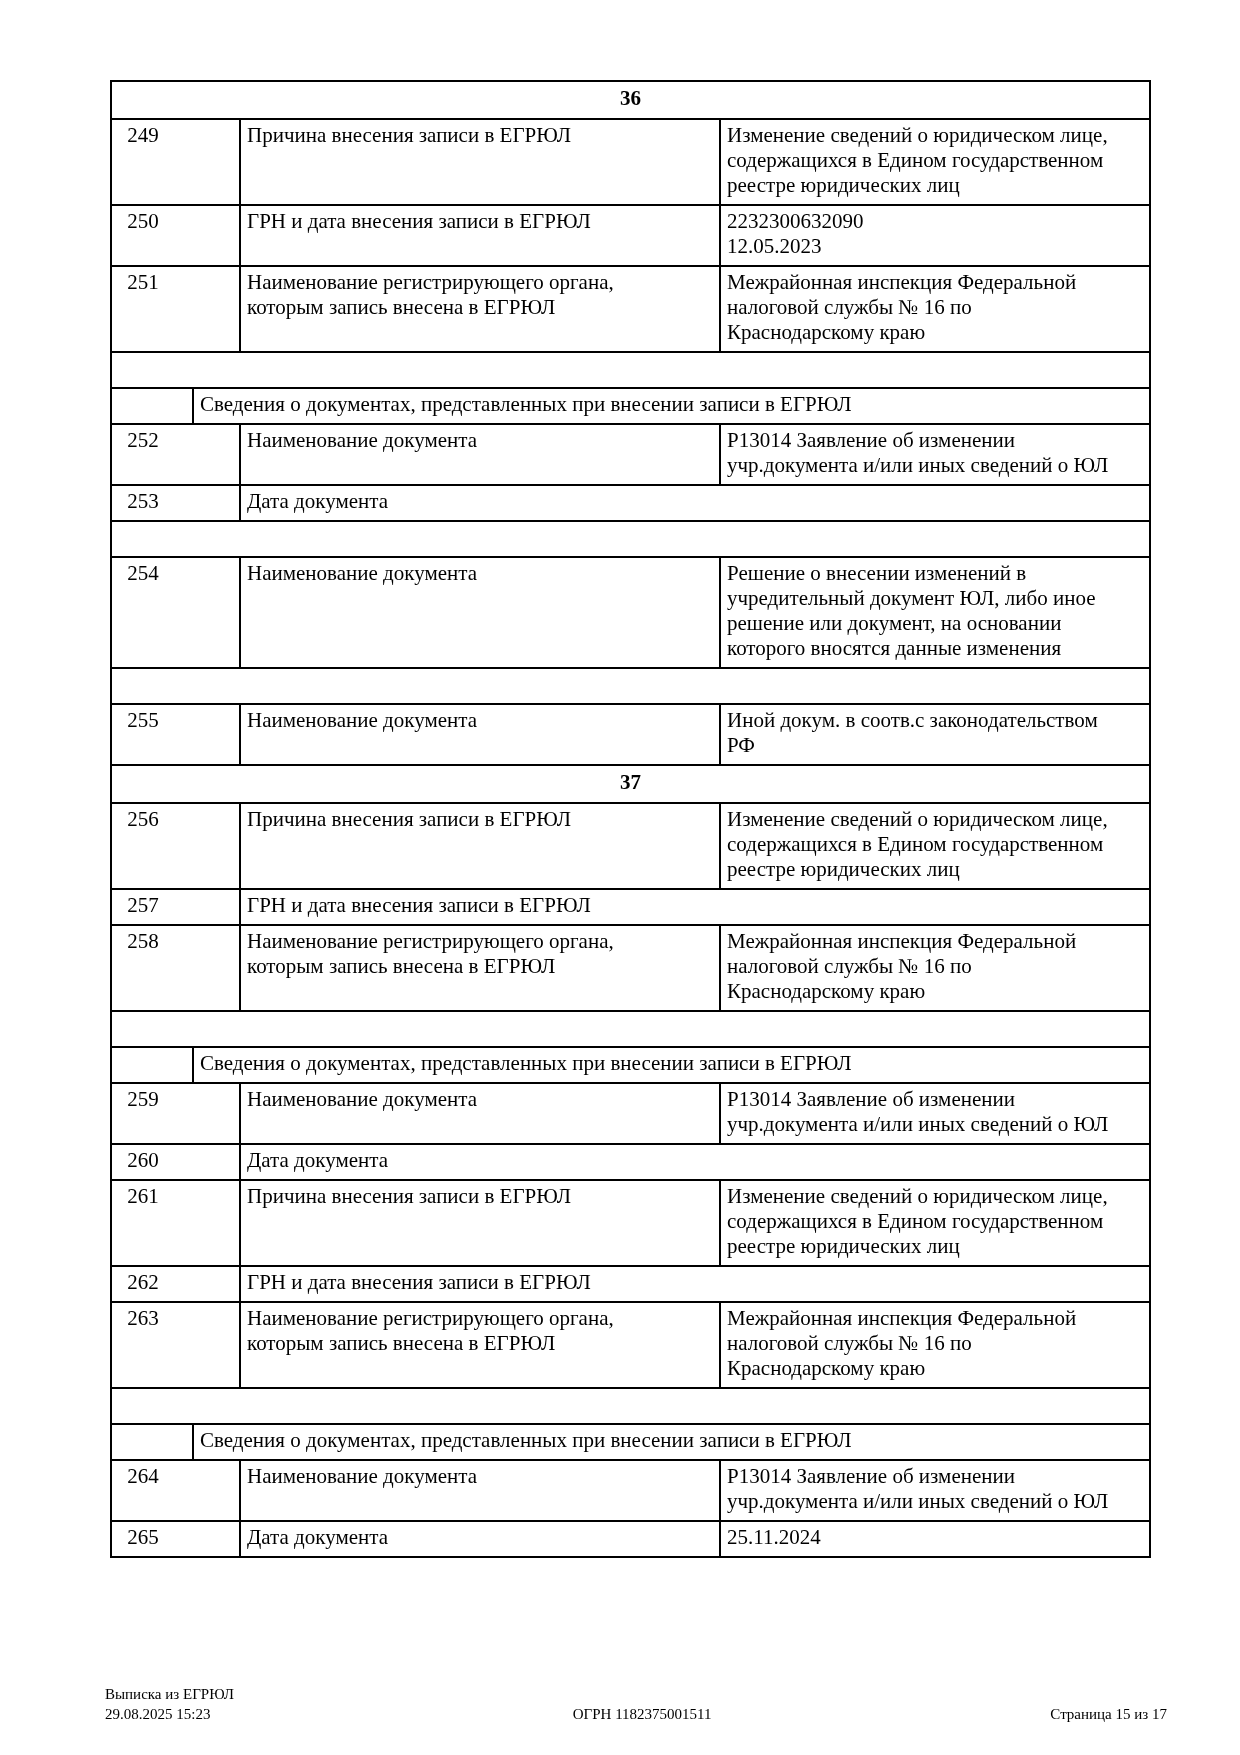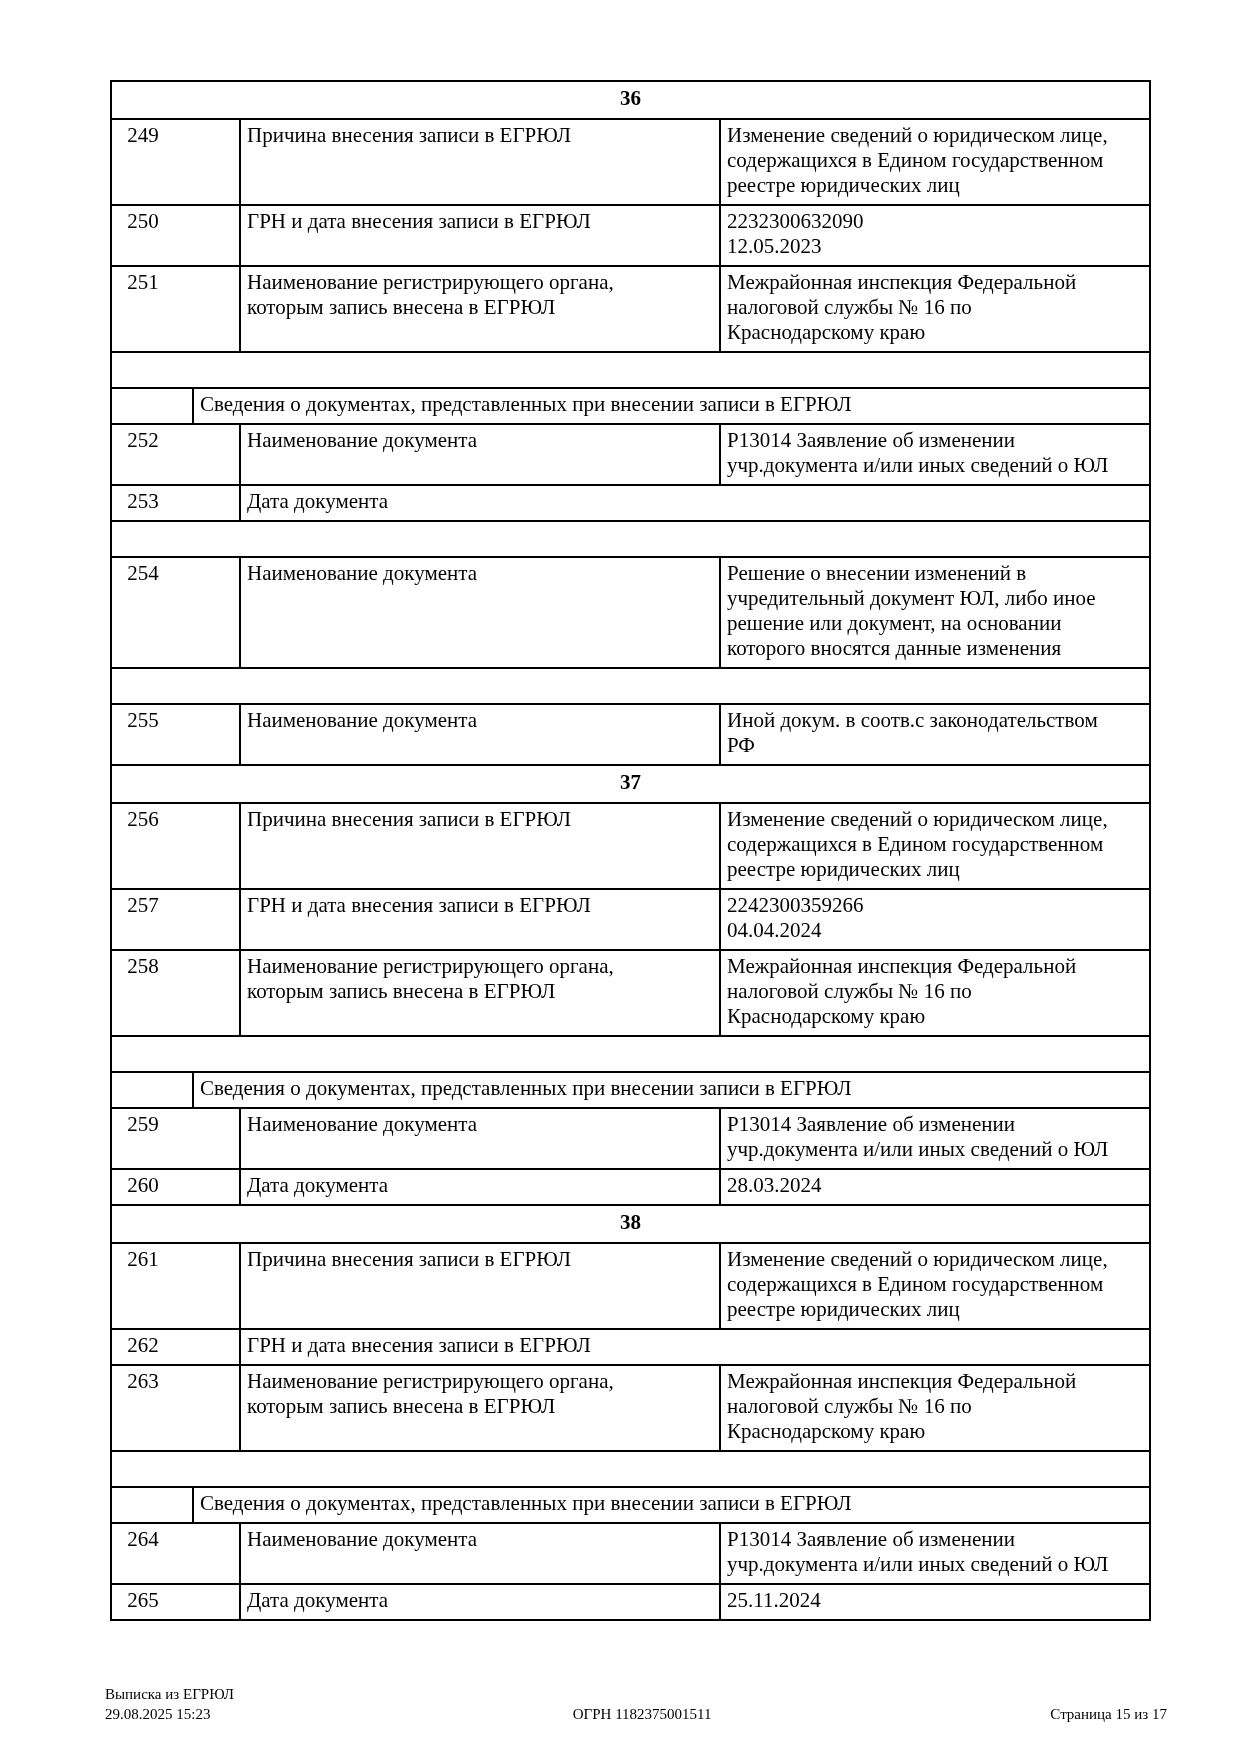--- a/index.html
+++ b/index.html
@@ -140,22 +140,20 @@
       <div class="trow data">
         <div class="cell num">256</div>
         <div class="cell label">Причина внесения записи в ЕГРЮЛ</div>
         <div class="cell value">Изменение сведений о юридическом лице,
 содержащихся в Едином государственном
 реестре юридических лиц</div>
       </div>
       <div class="trow data">
         <div class="cell num">257</div>
         <div class="cell label">ГРН и дата внесения записи в ЕГРЮЛ</div>
-        <div class="cell value">2242300359266
-04.04.2024</div>
       </div>
       <div class="trow data">
         <div class="cell num">258</div>
         <div class="cell label">Наименование регистрирующего органа,
 которым запись внесена в ЕГРЮЛ</div>
         <div class="cell value">Межрайонная инспекция Федеральной
 налоговой службы № 16 по
 Краснодарскому краю</div>
       </div>
       <div class="trow spacer"></div>
@@ -165,24 +163,20 @@
       </div>
       <div class="trow data">
         <div class="cell num">259</div>
         <div class="cell label">Наименование документа</div>
         <div class="cell value">Р13014 Заявление об изменении
 учр.документа и/или иных сведений о ЮЛ</div>
       </div>
       <div class="trow data">
         <div class="cell num">260</div>
         <div class="cell label">Дата документа</div>
-        <div class="cell value">28.03.2024</div>
-      </div>
-      <div class="trow section">
-        <div class="cell span-all">38</div>
       </div>
       <div class="trow data">
         <div class="cell num">261</div>
         <div class="cell label">Причина внесения записи в ЕГРЮЛ</div>
         <div class="cell value">Изменение сведений о юридическом лице,
 содержащихся в Едином государственном
 реестре юридических лиц</div>
       </div>
       <div class="trow data">
         <div class="cell num">262</div>

